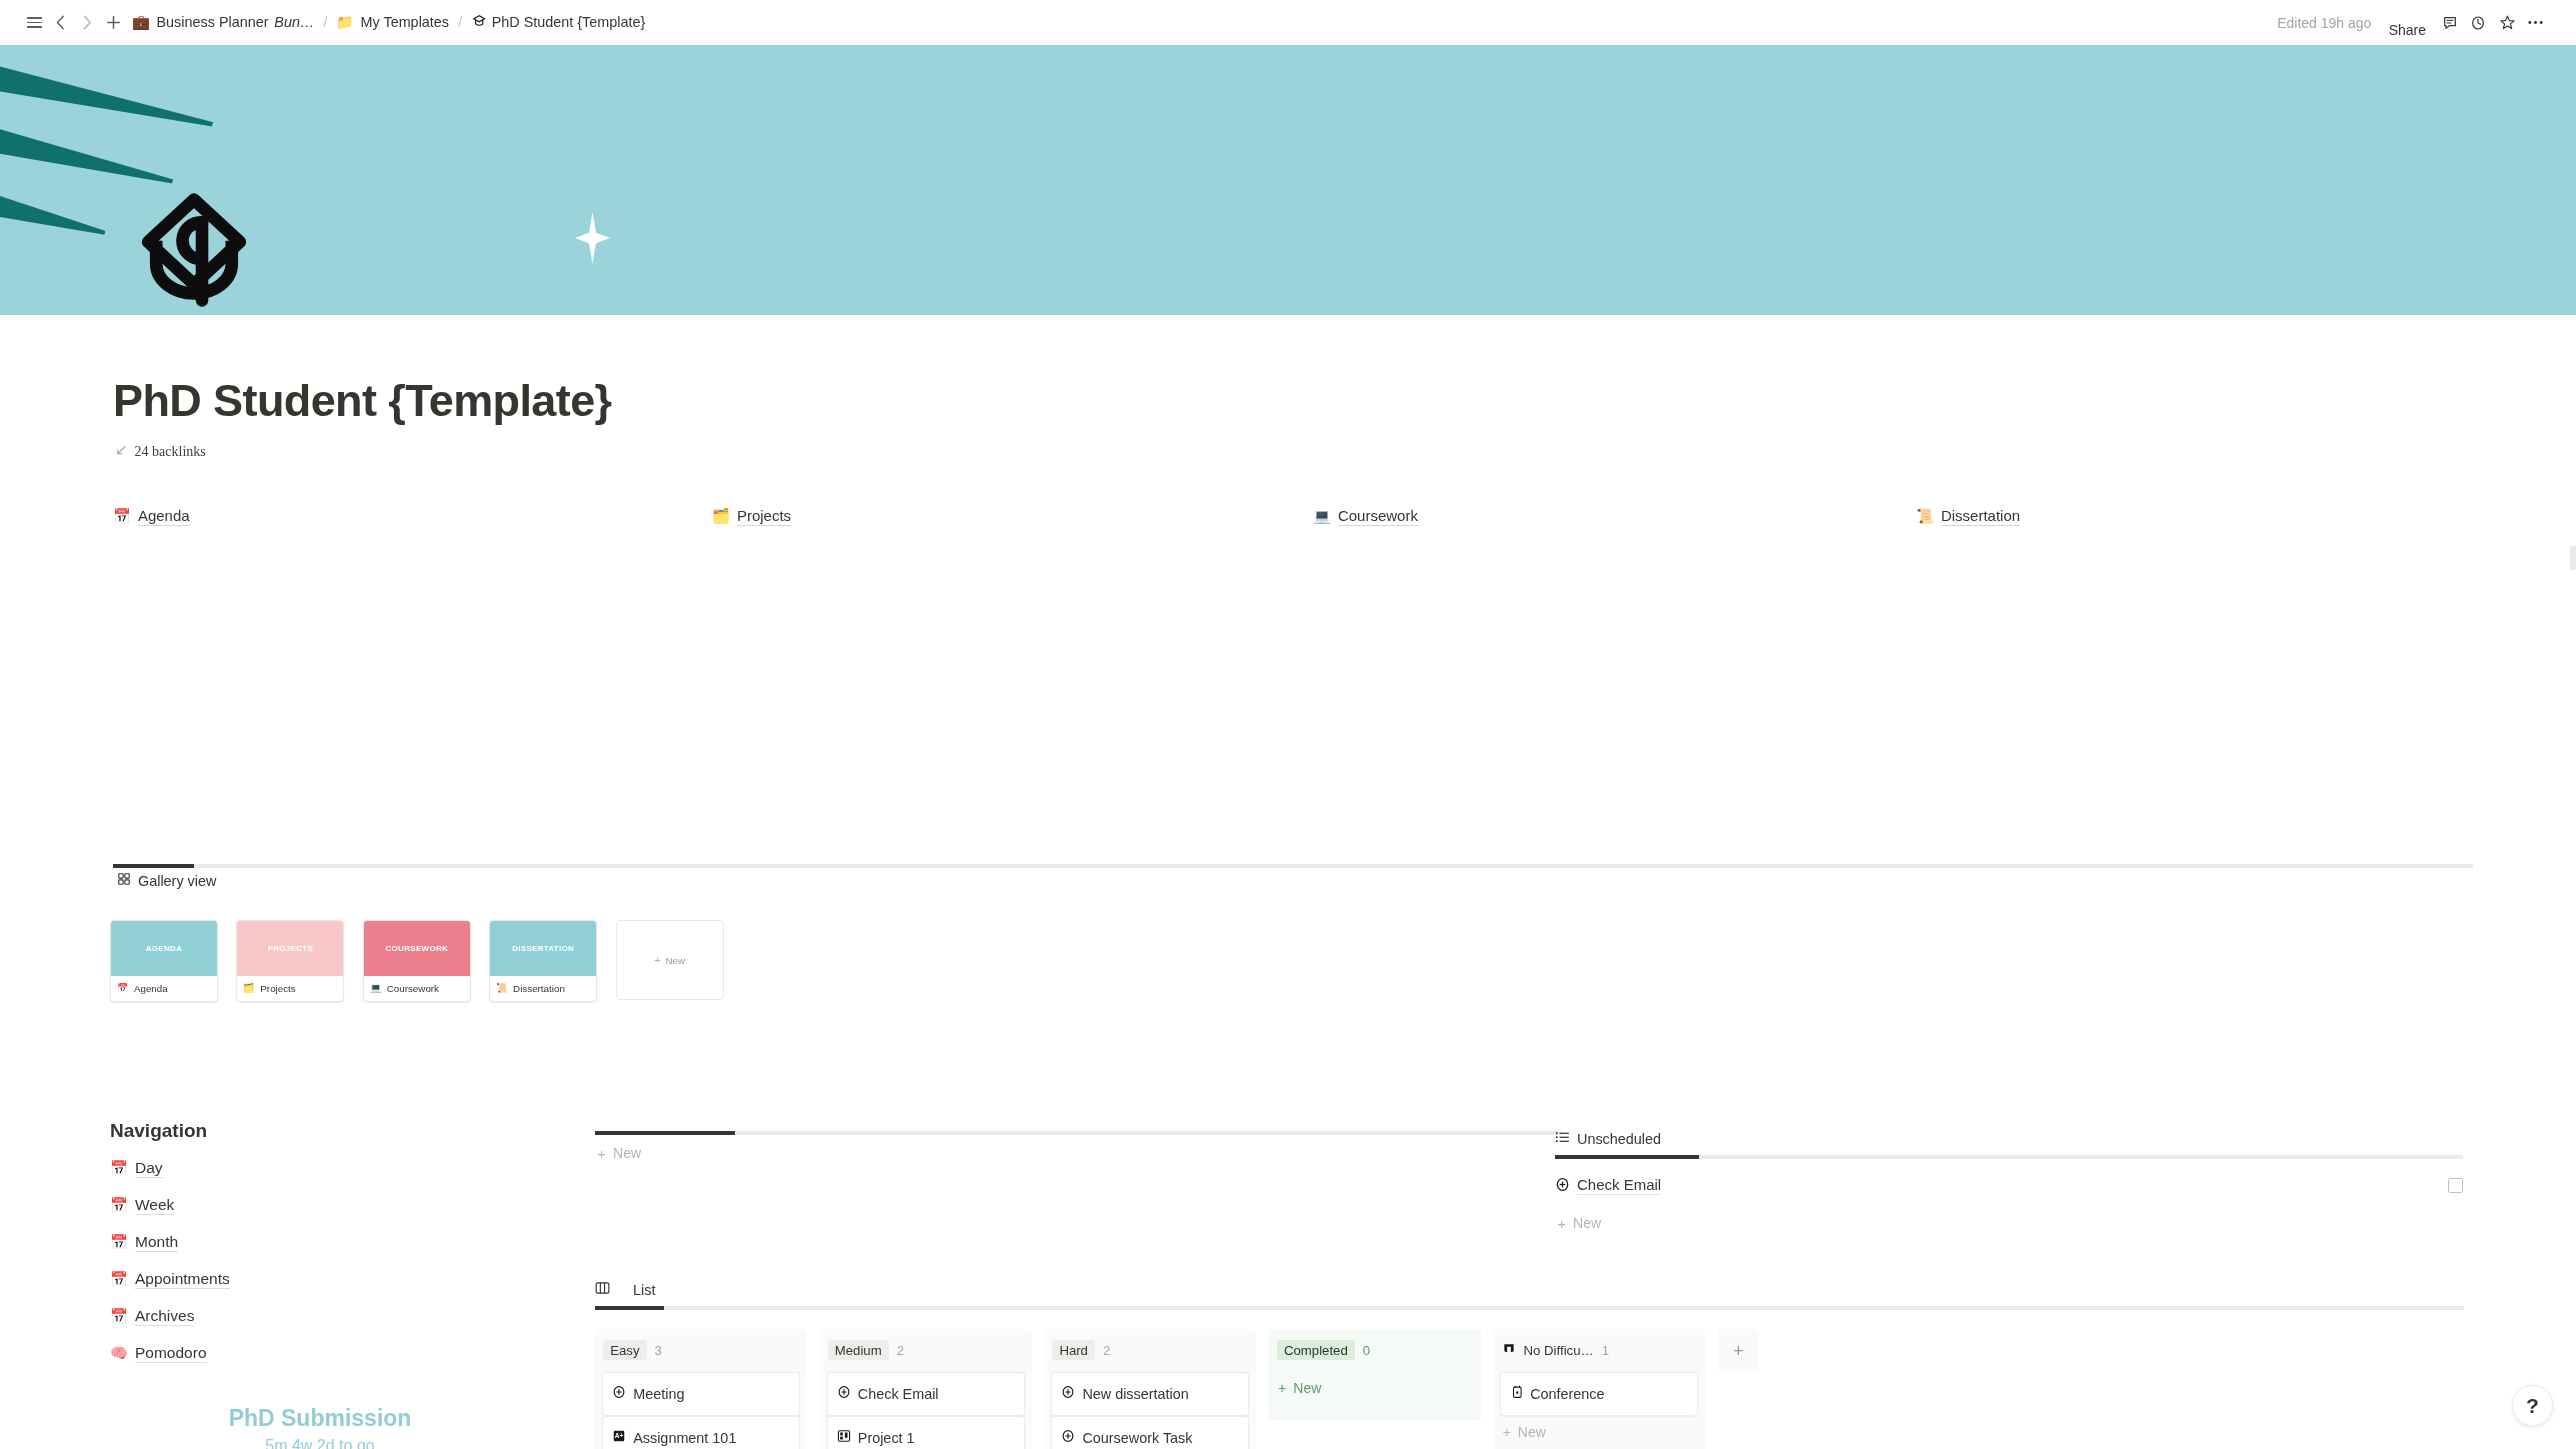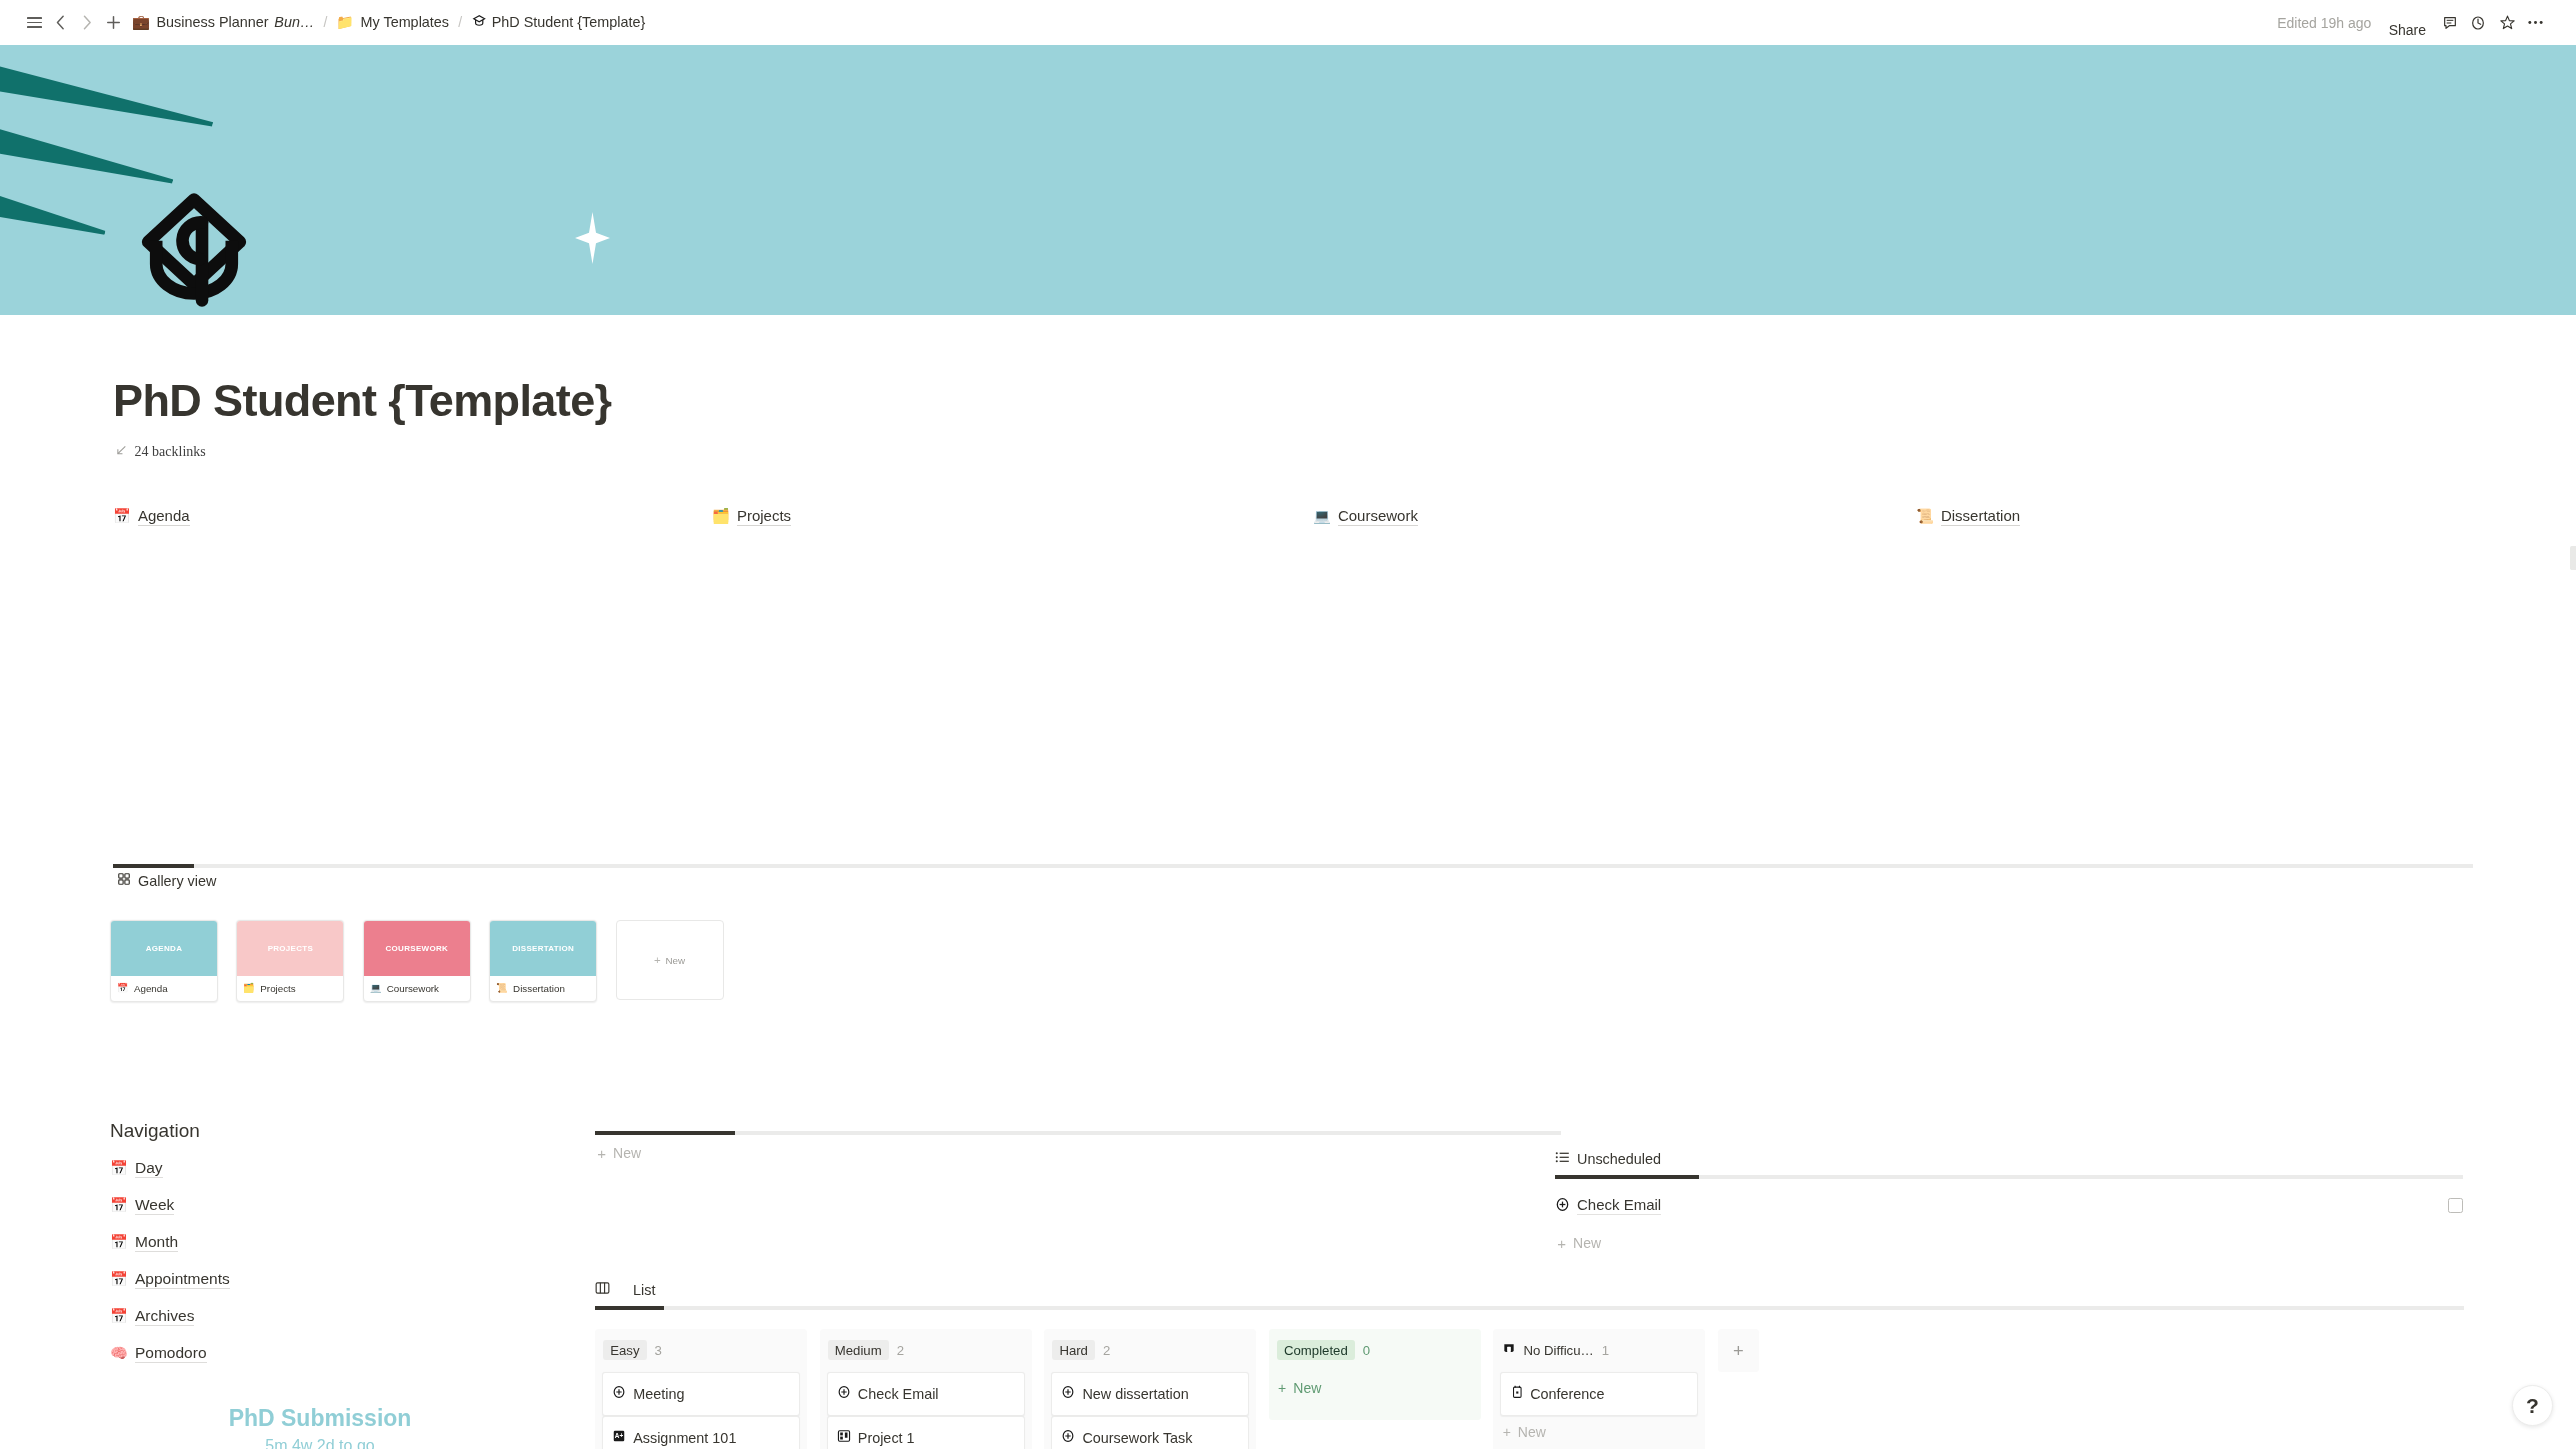--- a/index.html
+++ b/index.html
@@ -137,21 +137,21 @@
   }
   .gcard-body .ico { font-size: 9.2px; line-height:1;}
   .gcard.newcard {
     width: 108px; height: 80px; display:flex; align-items:center; justify-content:center;
     color:#9b9a96; font-size: 9.8px; box-shadow:none;
   }
   .gcard.newcard .plus { font-size: 11.5px; margin-right: 4.6px; color:#b5b4b0;}
 
   
   .nav-block { position: absolute; left: 110px; top: 805px; width: 402px; }
-  .nav-head { font-size: 19px; font-weight: 400; color:#37352f; margin-bottom: 8px;}
+  .nav-head { font-size: 19px; font-weight: 700; color:#37352f; margin-bottom: 8px;}
   .nav-item {
     display:flex; align-items:center; gap: 8px;
     height: 37px; font-size: 15.5px; color:#37352f;
   }
   .nav-item .ico { width: 17px; font-size: 14.4px; line-height:1; text-align:center;}
   .nav-item .lbl { border-bottom: 0.9px solid #dedddb; padding-bottom: 0.6px; }
 
   .countdown {
     position: absolute; left: 110px; top: 1090px; width: 420px; text-align:center;
   }
@@ -166,21 +166,21 @@
   }
   .panel-rule { height: 3.5px; background:#ebebea; position:relative; }
   .panel-rule .active { position:absolute; left:0; top:0; height:3.5px; background:#37352f; }
   .row-new {
     display:flex; align-items:center; gap: 7px;
     font-size: 14px; color:#b5b4b0; height: 37px; padding-left: 2.3px;
   }
   .row-new .plus { font-size: 15px; }
 
   
-  .unsched-col { position: absolute; left: 1555px; top: 836px; width: 908px; }
+  .unsched-col { position: absolute; left: 1555px; top: 816px; width: 908px; }
   .list-row {
     display:flex; align-items:center; height: 38px; font-size: 15px; color:#37352f;
   }
   .list-row .ico { margin-right: 7px; font-size:14px; }
   .list-row .lbl { border-bottom: 0.9px solid #e3e2e0; padding-bottom:0.6px; }
   .list-row .cb {
     margin-left:auto; width: 15px; height: 15px;
     border: 1.2px solid #bdbcb8; border-radius: 2.3px;
   }
 

